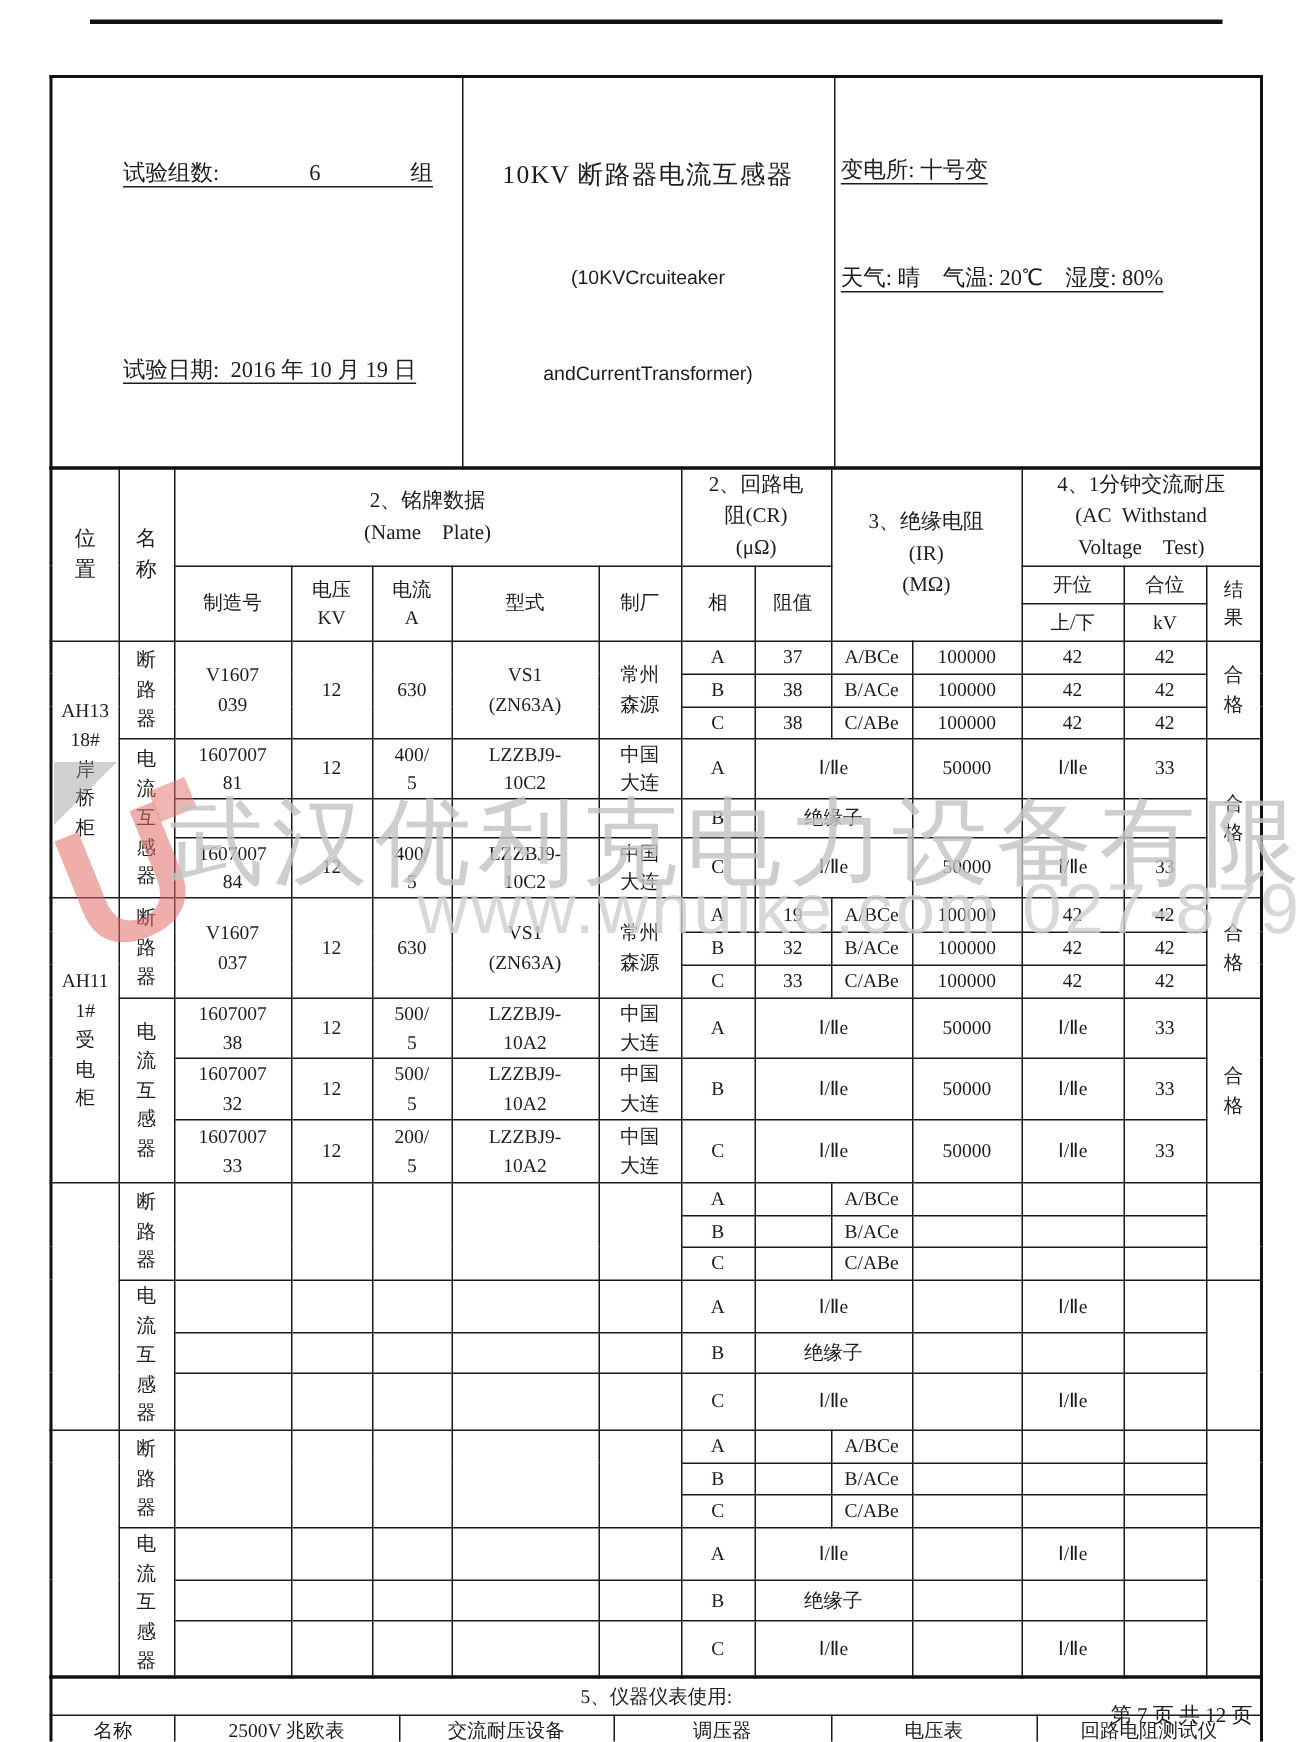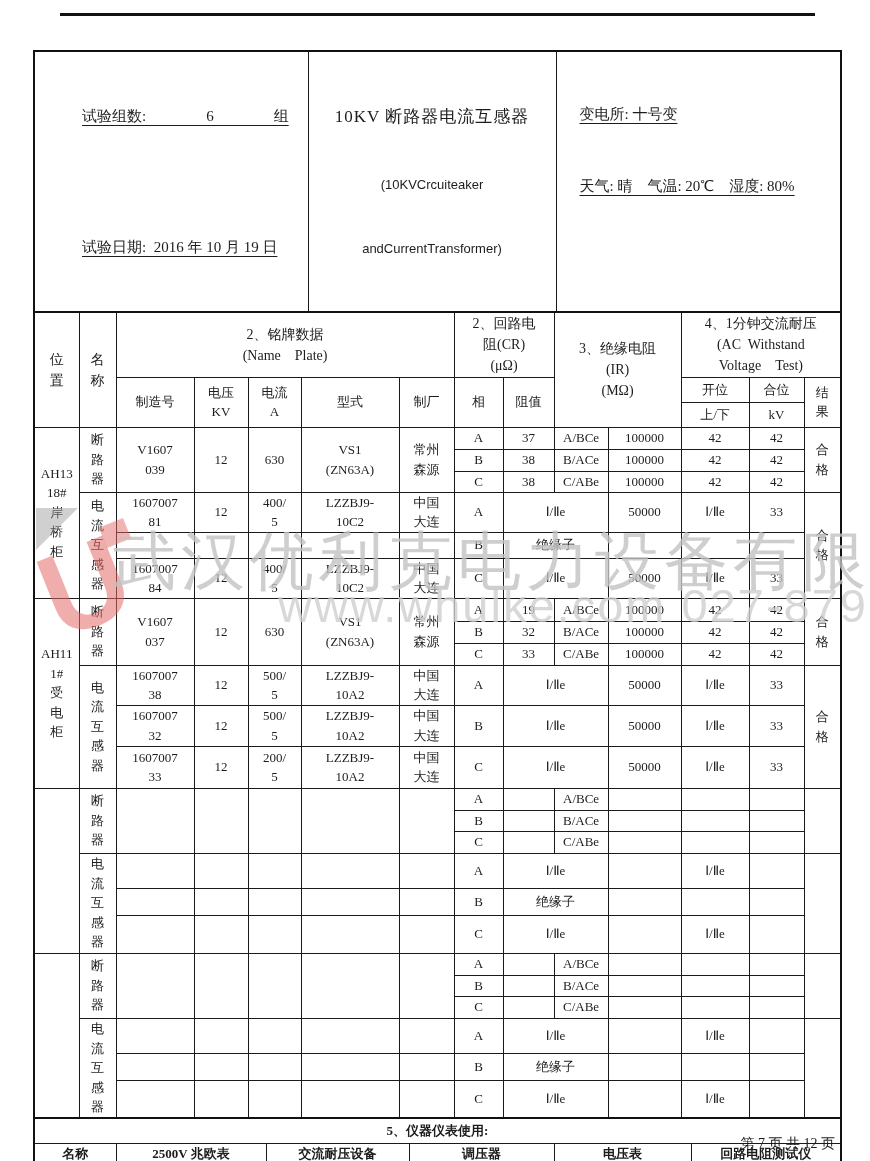--- a/index.html
+++ b/index.html
@@ -10,24 +10,24 @@
   table + table{margin-top:-2px;}
   td{border:1.7px solid #1a1a1a;padding:0 2px;text-align:center;vertical-align:middle;
      font-size:13px;line-height:1.5;white-space:pre-wrap;overflow:hidden;}
   table{border:2.4px solid #111;}
   .tband td{font-size:15px;}
   .tband .lcell{text-align:left;vertical-align:middle;padding:8px 8px;}
   .tband .lcell div{text-decoration:underline;text-underline-offset:4px;margin-left:39px;}
   .tband .lcell .gap{height:18px;text-decoration:none;}
   .title-cn{font-size:17px;letter-spacing:1px;}
   .title-en{font-size:13px;font-family:Liberation Sans, sans-serif;}
-  .tband .rcell{text-align:left;vertical-align:top;padding:6px 23px;}
+  .tband .rcell{text-align:left;vertical-align:top;padding:6px 4px;}
   .tband .rcell div{text-decoration:underline;text-underline-offset:4px;margin-bottom:4px;}
   .hd{font-size:14px;}
-  .sec5 td{font-size:13px;font-weight:bold;}
+  .sec5 td{font-size:13px;}
   .pagefoot{position:absolute;right:35px;top:1135px;font-size:14px;}
   
   .wm{position:absolute;left:0;top:0;width:870px;height:1161px;pointer-events:none;z-index:5;}
   .wm-t1{position:absolute;left:112px;top:518px;font-size:64px;color:#c3c3c3;opacity:.8;letter-spacing:5px;white-space:nowrap;}
   .wm-t2{position:absolute;left:278px;top:578px;font-size:47px;color:#cfcfcf;opacity:.8;letter-spacing:2px;white-space:nowrap;font-family:"Liberation Sans",sans-serif;}
   .wm-logo{position:absolute;left:36px;top:500px;width:110px;height:165px;}
   .wm-logo .tri{position:absolute;left:0;top:8px;width:0;height:0;border-left:42px solid rgba(150,150,150,.45);border-bottom:42px solid transparent;}
   .wm-logo .u{position:absolute;left:6px;top:18px;font-size:118px;font-weight:bold;color:rgba(226,108,104,.55);transform:rotate(-22deg);font-family:"Liberation Sans",sans-serif;}
   .wm-logo .dot{position:absolute;left:66px;top:22px;width:26px;height:22px;background:rgba(226,108,104,.5);transform:rotate(-22deg);}
 </style>

